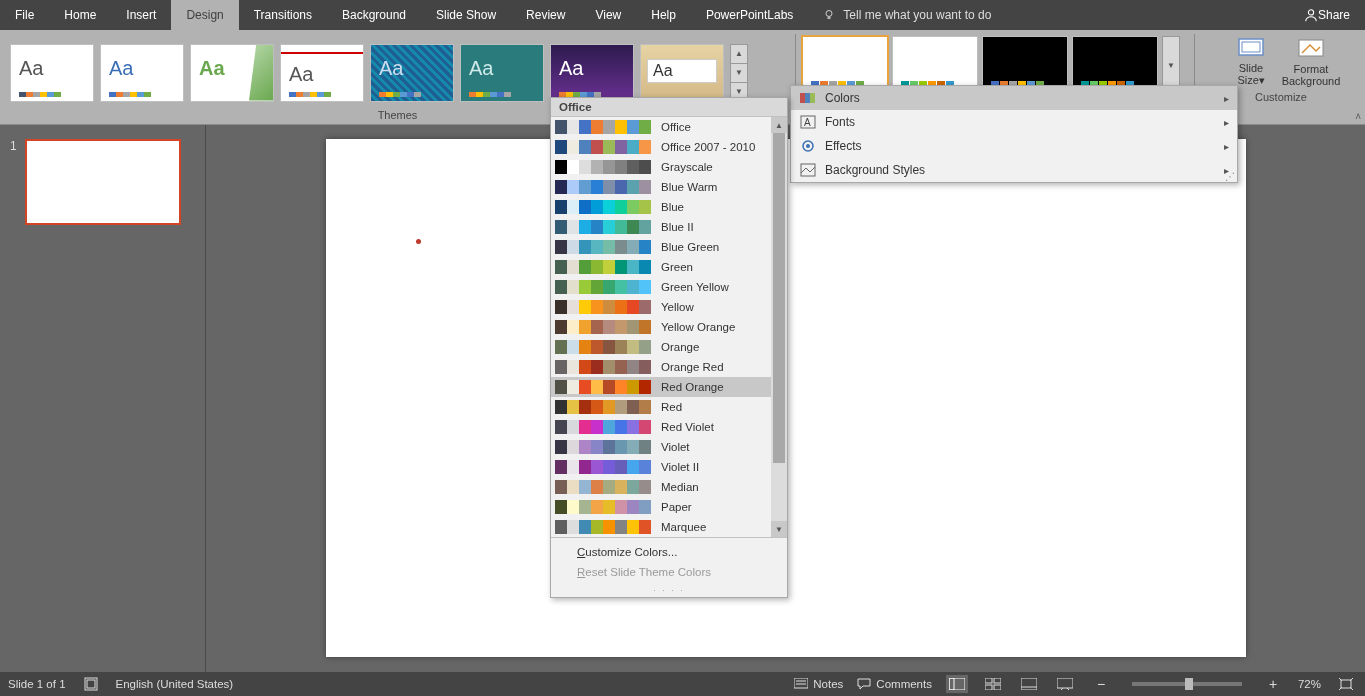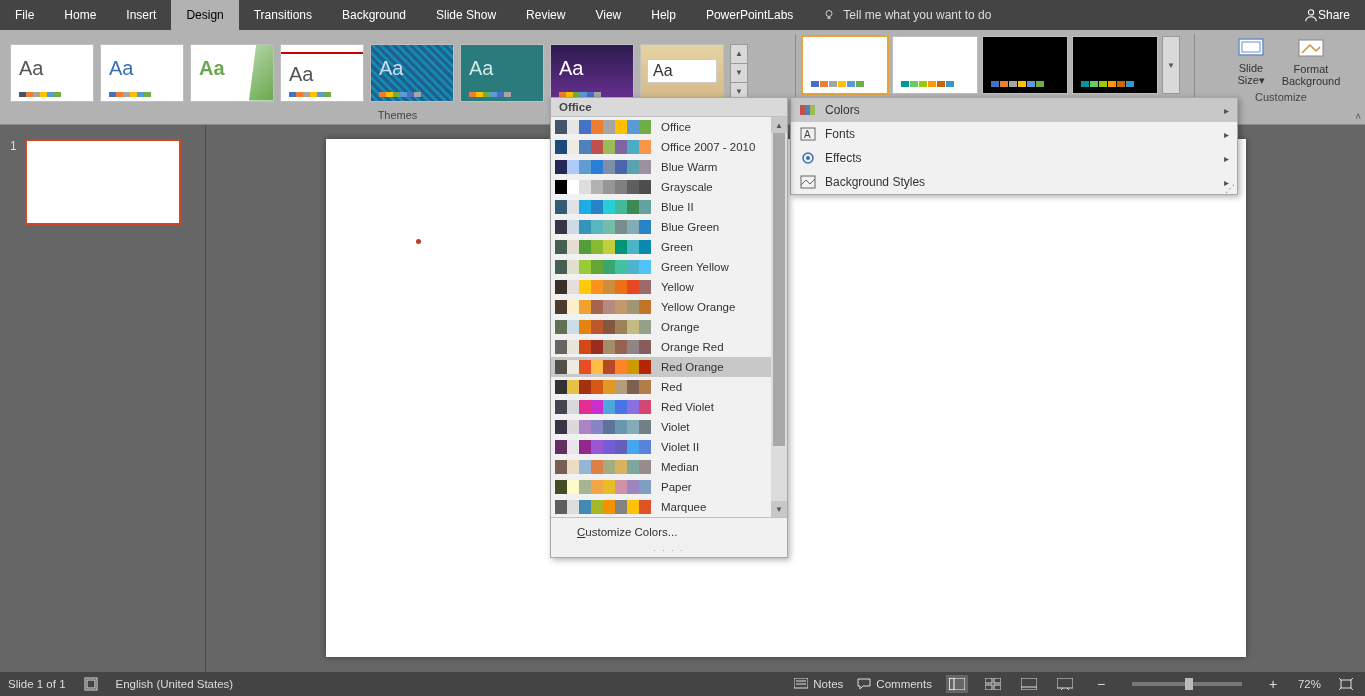--- a/index.html
+++ b/index.html
@@ -1,21 +1,21 @@
 <!DOCTYPE html>
 <html><head>
 <meta charset="utf-8">
 <style>
   * { margin: 0; padding: 0; box-sizing: border-box; font-family: "Segoe UI", Tahoma, sans-serif; }
   html, body { width: 1365px; height: 696px; overflow: hidden; background: #666; }
 
   
   .menubar { height: 30px; background: #444; display: flex; align-items: stretch; color: #fff; font-size: 12px; }
   .menubar .tab { padding: 0 15px; display: flex; align-items: center; cursor: pointer; }
-  .menubar .tab.active { background: #b2b2b2; color: #000000; }
+  .menubar .tab.active { background: #b2b2b2; color: #404040; }
   .menubar .spacer { flex: 1; }
   .menubar .tellme { display: flex; align-items: center; gap: 8px; padding: 0 15px; color: #ddd; }
   .menubar .share { display: flex; align-items: center; padding: 0 15px; justify-content: space-between; }
   .bulb { width: 12px; height: 12px; display:inline-block; }
   .person { width: 14px; height: 14px; display:inline-block; }
 
   
   .ribbon { height: 95px; background: #b2b2b2; display: flex; border-bottom: 1px solid #8a8a8a; position: relative; }
   .ribbon-group { display:flex; flex-direction:column; }
   .ribbon-group .label { font-size: 11px; color: #444; text-align: center; padding-bottom: 3px; }
@@ -61,21 +61,21 @@
   .workspace { position:absolute; top:125px; left:0; right:0; bottom:24px; background:#666; display:flex;}
   .slidepanel{ width:206px; background:#666; border-right:1px solid #4a4a4a; padding:14px 10px;}
   .slide-thumb-wrap{display:flex;gap:8px;}
   .slide-num{color:#ddd;font-size:12px;}
   .slide-thumb{width:156px;height:86px;background:#fff;border:2px solid #d14424;}
   .canvas-area{flex:1;display:flex;justify-content:center;padding-top:14px;position:relative;}
   .slide-canvas{width:920px;height:518px;background:#fff;box-shadow:0 0 6px rgba(0,0,0,.4);position:relative;}
   .red-dot{position:absolute;width:5px;height:5px;background:#c0392b;border-radius:50%;}
 
   
-  .variants-menu{position:absolute;left:790px;top:97px;width:448px;background:#f1f1f1;border:1px solid #a8a8a8;box-shadow:2px 2px 6px rgba(0,0,0,.3);z-index:20;}
+  .variants-menu{position:absolute;left:790px;top:85px;width:448px;background:#f1f1f1;border:1px solid #a8a8a8;box-shadow:2px 2px 6px rgba(0,0,0,.3);z-index:20;}
   .vm-item{height:24px;display:flex;align-items:center;padding:0 8px;font-size:12px;color:#333;cursor:pointer;position:relative;}
   .vm-item.hover{background:#c8c8c8;}
   .vm-item .vm-icon{width:18px;height:16px;margin-right:8px;display:flex;align-items:center;justify-content:center;}
   .vm-item .arrow{position:absolute;right:8px;font-size:10px;color:#555;}
   .vm-resize{position:absolute;right:2px;bottom:0;font-size:10px;color:#888;}
 
   
   .colors-menu{position:absolute;left:550px;top:97px;width:238px;background:#f1f1f1;border:1px solid #a8a8a8;box-shadow:2px 2px 6px rgba(0,0,0,.3);z-index:30;}
   .cm-header{background:#d9d9d9;padding:3px 8px;font-size:11.5px;font-weight:600;color:#444;border-bottom:1px solid #c1c1c1;}
   .cm-row{height:20px;display:flex;align-items:center;padding-left:4px;cursor:pointer;font-size:11.5px;color:#333;}
@@ -386,43 +386,56 @@
             <span style="background: rgb(192, 80, 77);"></span>
             <span style="background: rgb(155, 187, 89);"></span>
             <span style="background: rgb(128, 100, 162);"></span>
             <span style="background: rgb(75, 172, 198);"></span>
             <span style="background: rgb(247, 150, 70);"></span>
           </div>
           <span>Office 2007 - 2010</span>
         </div>
         <div class="cm-row">
           <div class="sw">
+            <span style="background: rgb(0, 0, 0);"></span>
+            <span style="background: rgb(255, 255, 255);"></span>
+            <span style="background: rgb(221, 221, 221);"></span>
+            <span style="background: rgb(178, 178, 178);"></span>
+            <span style="background: rgb(150, 150, 150);"></span>
+            <span style="background: rgb(128, 128, 128);"></span>
+            <span style="background: rgb(95, 95, 95);"></span>
+            <span style="background: rgb(77, 77, 77);"></span>
+          </div>
+          <span>Grayscale</span>
+        </div>
+        <div class="cm-row">
+          <div class="sw">
             <span style="background: rgb(36, 40, 82);"></span>
             <span style="background: rgb(172, 203, 249);"></span>
             <span style="background: rgb(98, 157, 209);"></span>
             <span style="background: rgb(41, 127, 213);"></span>
             <span style="background: rgb(127, 143, 169);"></span>
             <span style="background: rgb(74, 102, 172);"></span>
             <span style="background: rgb(90, 162, 174);"></span>
             <span style="background: rgb(157, 144, 160);"></span>
           </div>
           <span>Blue Warm</span>
         </div>
         <div class="cm-row">
           <div class="sw">
-            <span style="background: rgb(0, 0, 0);"></span>
-            <span style="background: rgb(255, 255, 255);"></span>
-            <span style="background: rgb(221, 221, 221);"></span>
-            <span style="background: rgb(178, 178, 178);"></span>
-            <span style="background: rgb(150, 150, 150);"></span>
-            <span style="background: rgb(128, 128, 128);"></span>
-            <span style="background: rgb(95, 95, 95);"></span>
-            <span style="background: rgb(77, 77, 77);"></span>
-          </div>
-          <span>Grayscale</span>
+            <span style="background: rgb(23, 64, 109);"></span>
+            <span style="background: rgb(219, 239, 249);"></span>
+            <span style="background: rgb(15, 111, 198);"></span>
+            <span style="background: rgb(0, 157, 217);"></span>
+            <span style="background: rgb(11, 208, 217);"></span>
+            <span style="background: rgb(16, 207, 155);"></span>
+            <span style="background: rgb(124, 202, 98);"></span>
+            <span style="background: rgb(165, 194, 73);"></span>
+          </div>
+          <span>Blue</span>
         </div>
         <div class="cm-row">
           <div class="sw">
             <span style="background: rgb(51, 91, 116);"></span>
             <span style="background: rgb(223, 227, 229);"></span>
             <span style="background: rgb(28, 173, 228);"></span>
             <span style="background: rgb(38, 131, 198);"></span>
             <span style="background: rgb(39, 206, 215);"></span>
             <span style="background: rgb(66, 186, 151);"></span>
             <span style="background: rgb(62, 136, 83);"></span>
@@ -629,20 +642,21 @@
     <div class="cm-scroll">
       <div class="btn">▲</div>
       <div class="track">
           <div class="thumb"></div>
         </div>
       <div class="btn">▼</div>
     </div>
   </div>
   <div class="cm-footer">
     <div class="cm-link"><u class="acc">C</u><span>ustomize Colors...</span></div>
+    <div class="cm-link disabled"><u class="acc">R</u><span>eset Slide Theme Colors</span></div>
   </div>
   <div class="cm-resize">· · · ·</div>
 </div>
 
 <div class="statusbar">
   <span>Slide 1 of 1</span>
   <span class="sb-iconbtn">
       <svg width="14" height="14">
         <rect x="1" y="1" width="12" height="12" fill="none" stroke="#ddd"></rect>
         <rect x="3" y="3" width="8" height="8" fill="none" stroke="#ddd"></rect>

